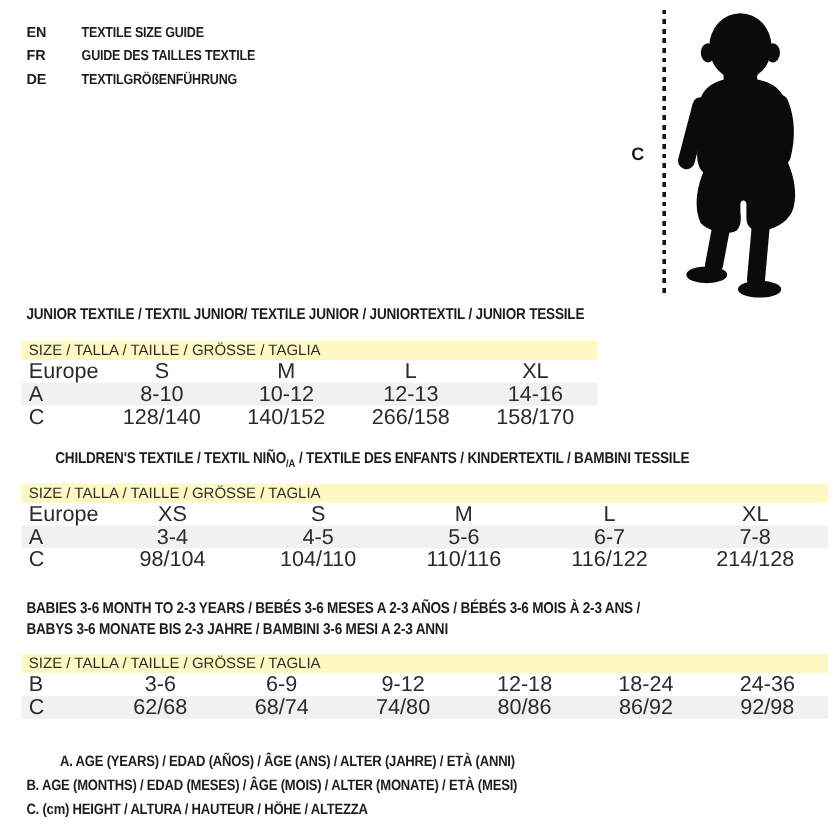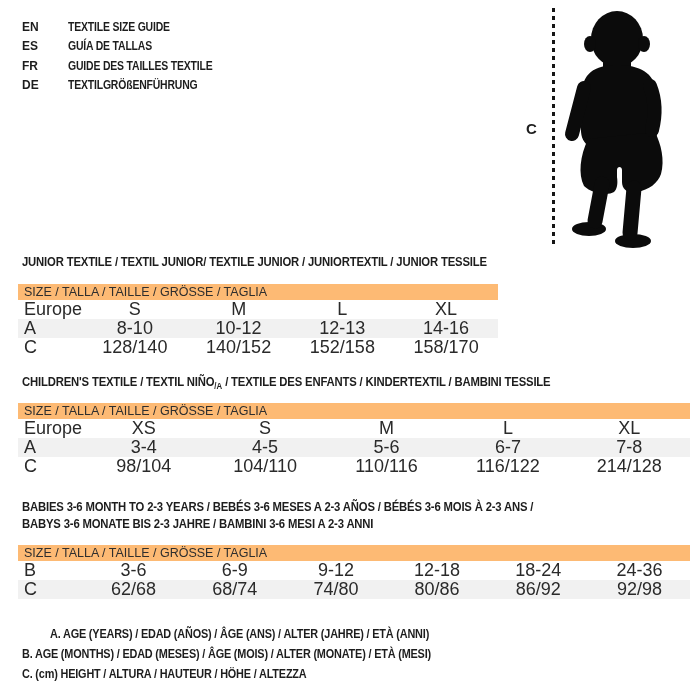--- a/index.html
+++ b/index.html
@@ -21,41 +21,37 @@
   .c-marker { position:absolute; left:526px; top:120px; font-weight:bold; font-size:15px; }
 
   
   .sec-title { position:absolute; left:22px; font-weight:bold; font-size:13px; white-space:nowrap; }
   .sub-a { font-size:9px; vertical-align:-3px; letter-spacing:0; }
 
   
   .size-table { position:absolute; left:18px; }
   .t1 { width:480px; }
   .t23 { width:672px; }
-  .sizebar { height:16px; background:#fdba74; display:flex; align-items:center;
+  .sizebar { height:16px; background:#fef9c3; display:flex; align-items:center;
     padding-left:6px; font-size:12.5px; color:#2e2e2e; }
   .trow { display:flex; height:19px; align-items:center; font-size:18px; color:#2a2a2a; }
   .trow .lbl { width:65px; padding-left:6px; text-align:left; }
   .trow .cell { flex:1; text-align:center; }
   .alt { background:#f1f1f1; }
 
   
   .footnote { position:absolute; left:22px; font-weight:bold; font-size:12.5px; white-space:nowrap; }
 </style>
 </head>
 <body>
 
 <div class="lang-block">
   <div class="lang-row">
     <span class="lang-code">EN</span>
     <span class="cond">TEXTILE SIZE GUIDE</span>
-  </div>
-  <div class="lang-row">
-    <span class="lang-code">ES</span>
-    <span class="cond">GUÍA DE TALLAS</span>
   </div>
   <div class="lang-row">
     <span class="lang-code">FR</span>
     <span class="cond">GUIDE DES TAILLES TEXTILE</span>
   </div>
   <div class="lang-row">
     <span class="lang-code">DE</span>
     <span class="cond">TEXTILGRÖßENFÜHRUNG</span>
   </div>
 </div>
@@ -101,26 +97,26 @@
     <span class="lbl">A</span>
     <span class="cell">8-10</span>
     <span class="cell">10-12</span>
     <span class="cell">12-13</span>
     <span class="cell">14-16</span>
   </div>
   <div class="trow">
     <span class="lbl">C</span>
     <span class="cell">128/140</span>
     <span class="cell">140/152</span>
-    <span class="cell">152/158</span>
+    <span class="cell">266/158</span>
     <span class="cell">158/170</span>
   </div>
 </div>
 
-<div class="sec-title" style="top:374px;">
+<div class="sec-title" style="top:374px;margin-left:24px;">
   <span class="cond"><span>CHILDREN'S TEXTILE / TEXTIL NIÑO</span><span class="sub-a">/A</span><span> / TEXTILE DES ENFANTS / KINDERTEXTIL / BAMBINI TESSILE</span></span>
 </div>
 <div class="size-table t23" style="top:403px;">
   <div class="sizebar">
     <span>SIZE / TALLA / TAILLE / GRÖSSE / TAGLIA</span>
   </div>
   <div class="trow">
     <span class="lbl">Europe</span>
     <span class="cell">XS</span>
     <span class="cell">S</span>

